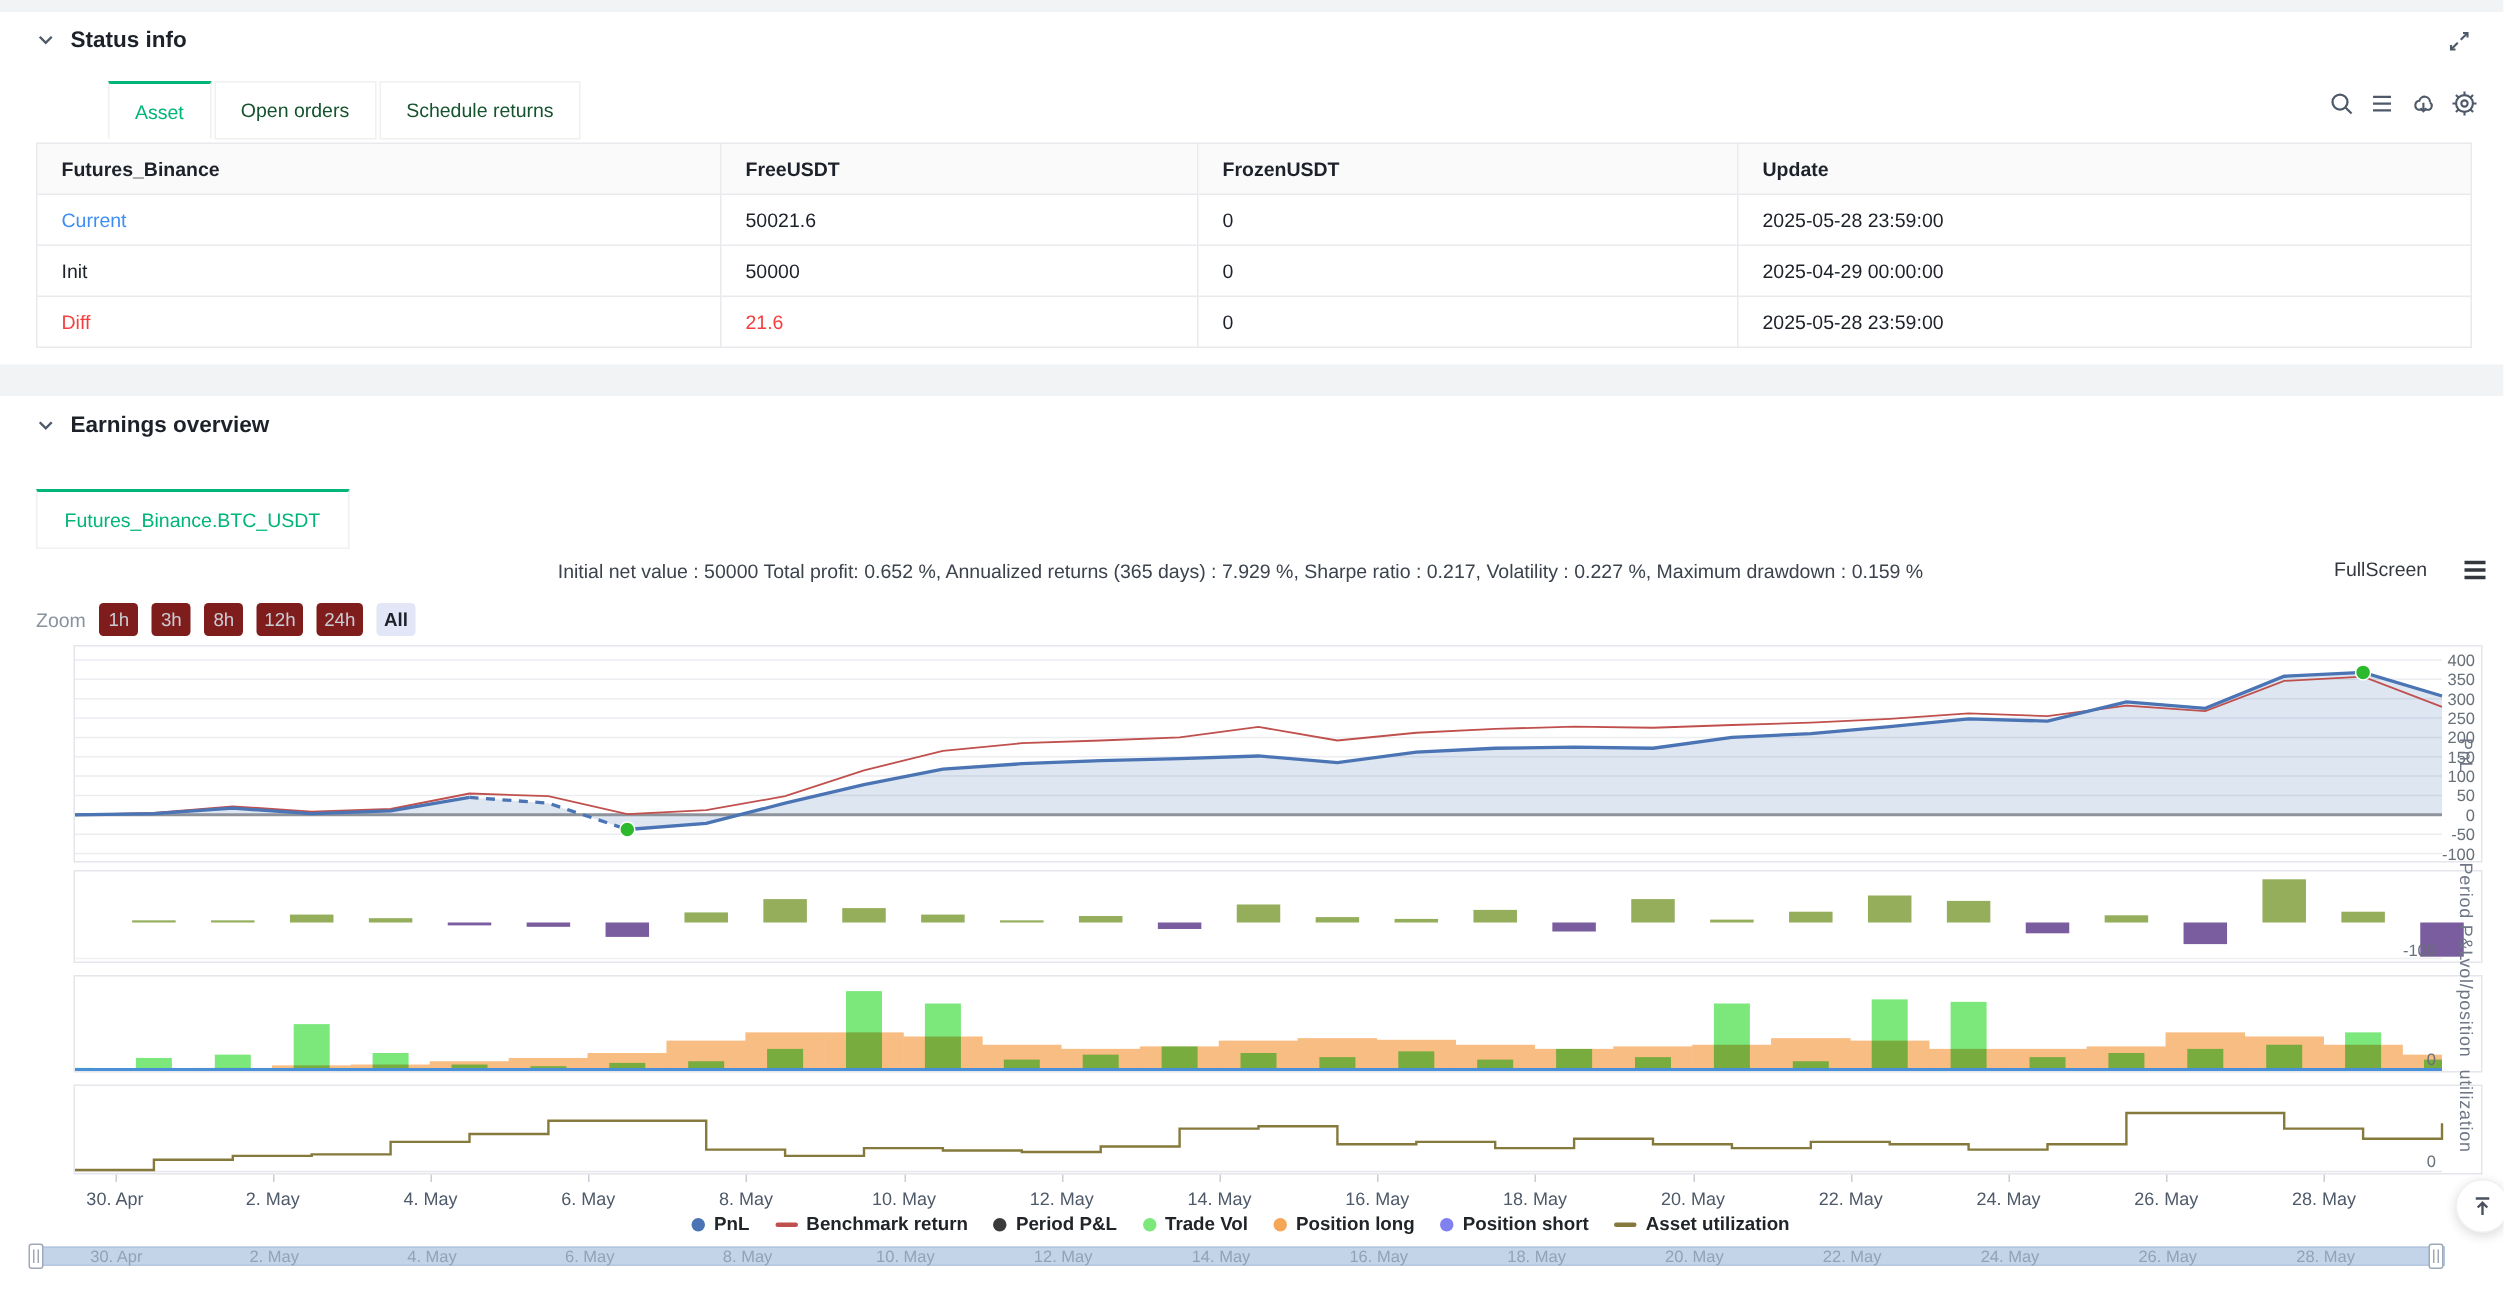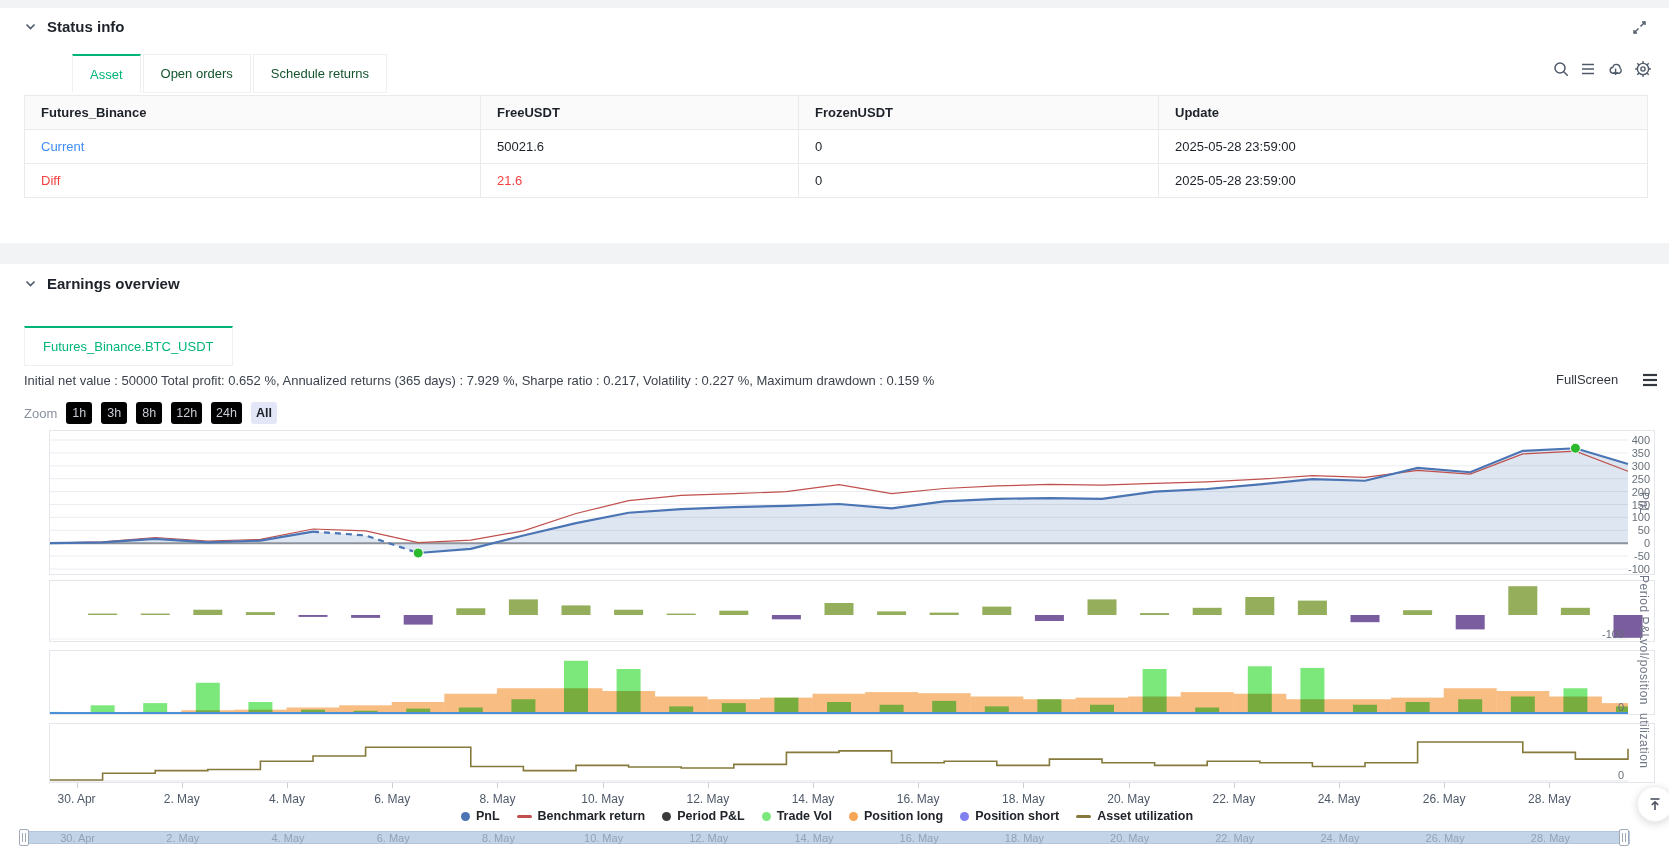--- a/index.html
+++ b/index.html
@@ -18,26 +18,26 @@
        cursor:pointer;margin-right:2px;}
   .tab.active{border-top:2px solid #00b578;color:#00b578;border-bottom:1px solid #fff;}
   
   table.status{border-collapse:collapse;table-layout:fixed;font-size:13px;}
   table.status th,table.status td{border:1px solid #e8eaed;height:33px;padding:0 16px;
        text-align:left;font-weight:400;overflow:hidden;white-space:nowrap;}
   table.status th{background:#fafafa;font-weight:700;color:#1d2129;}
   
   .etab{box-sizing:border-box;height:40px;display:inline-flex;align-items:center;padding:0 18px;
         border:1px solid #f0f0f0;border-top:2px solid #00b578;color:#00b578;font-size:13px;cursor:pointer;background:#fff;}
-  .summary{font-size:13px;color:#3c434d;text-align:left;}
+  .summary{font-size:13px;color:#3c434d;text-align:center;}
   .fullscreen{display:flex;align-items:center;gap:24px;font-size:13px;color:#33383f;cursor:pointer;}
   .zoom-label{font-size:13px;color:#8a919f;}
   .zbtn{box-sizing:border-box;display:inline-flex;align-items:center;justify-content:center;
         height:22px;min-width:26px;padding:0 5px;margin-left:9px;border-radius:3px;
-        background:#000000;color:#c9ccd4;font-size:12.5px;cursor:pointer;}
+        background:#7f1d1d;color:#c9ccd4;font-size:12.5px;cursor:pointer;}
   .zbtn.active{background:#e2e6f6;color:#1d2129;font-weight:700;}
   .panel{box-sizing:border-box;border:1px solid #e5e6eb;background:#fff;margin-left:25px;}
   .axis-title{color:#6f7685;font-size:12px;writing-mode:vertical-rl;letter-spacing:.5px;}
   .corner-label{font-size:11px;color:#687078;}
   .xtick{width:1px;height:5px;background:#c9cdd4;}
   .xlabel{width:64px;text-align:center;font-size:12px;color:#4e5969;}
   .legend{display:flex;justify-content:center;align-items:center;gap:17px;}
   .legend-item{display:flex;align-items:center;gap:6px;cursor:pointer;}
   .legend-dot{width:9px;height:9px;border-radius:50%;}
   .legend-line{width:15px;height:3px;border-radius:2px;}
@@ -131,20 +131,26 @@
         <th>FrozenUSDT</th>
         <th>Update</th>
       </tr>
     </thead>
   <tbody id="status-tbody">
       <tr>
         <td style="color: rgb(61, 141, 245);">Current</td>
         <td style="color: rgb(29, 33, 41);">50021.6</td>
         <td style="color: rgb(29, 33, 41);">0</td>
         <td style="color: rgb(29, 33, 41);">2025-05-28 23:59:00</td>
+      </tr>
+      <tr>
+        <td style="color: rgb(29, 33, 41);">Init</td>
+        <td style="color: rgb(29, 33, 41);">50000</td>
+        <td style="color: rgb(29, 33, 41);">0</td>
+        <td style="color: rgb(29, 33, 41);">2025-04-29 00:00:00</td>
       </tr>
       <tr>
         <td style="color: rgb(245, 63, 63);">Diff</td>
         <td style="color: rgb(245, 63, 63);">21.6</td>
         <td style="color: rgb(29, 33, 41);">0</td>
         <td style="color: rgb(29, 33, 41);">2025-05-28 23:59:00</td>
       </tr>
     </tbody>
 </table>
 

